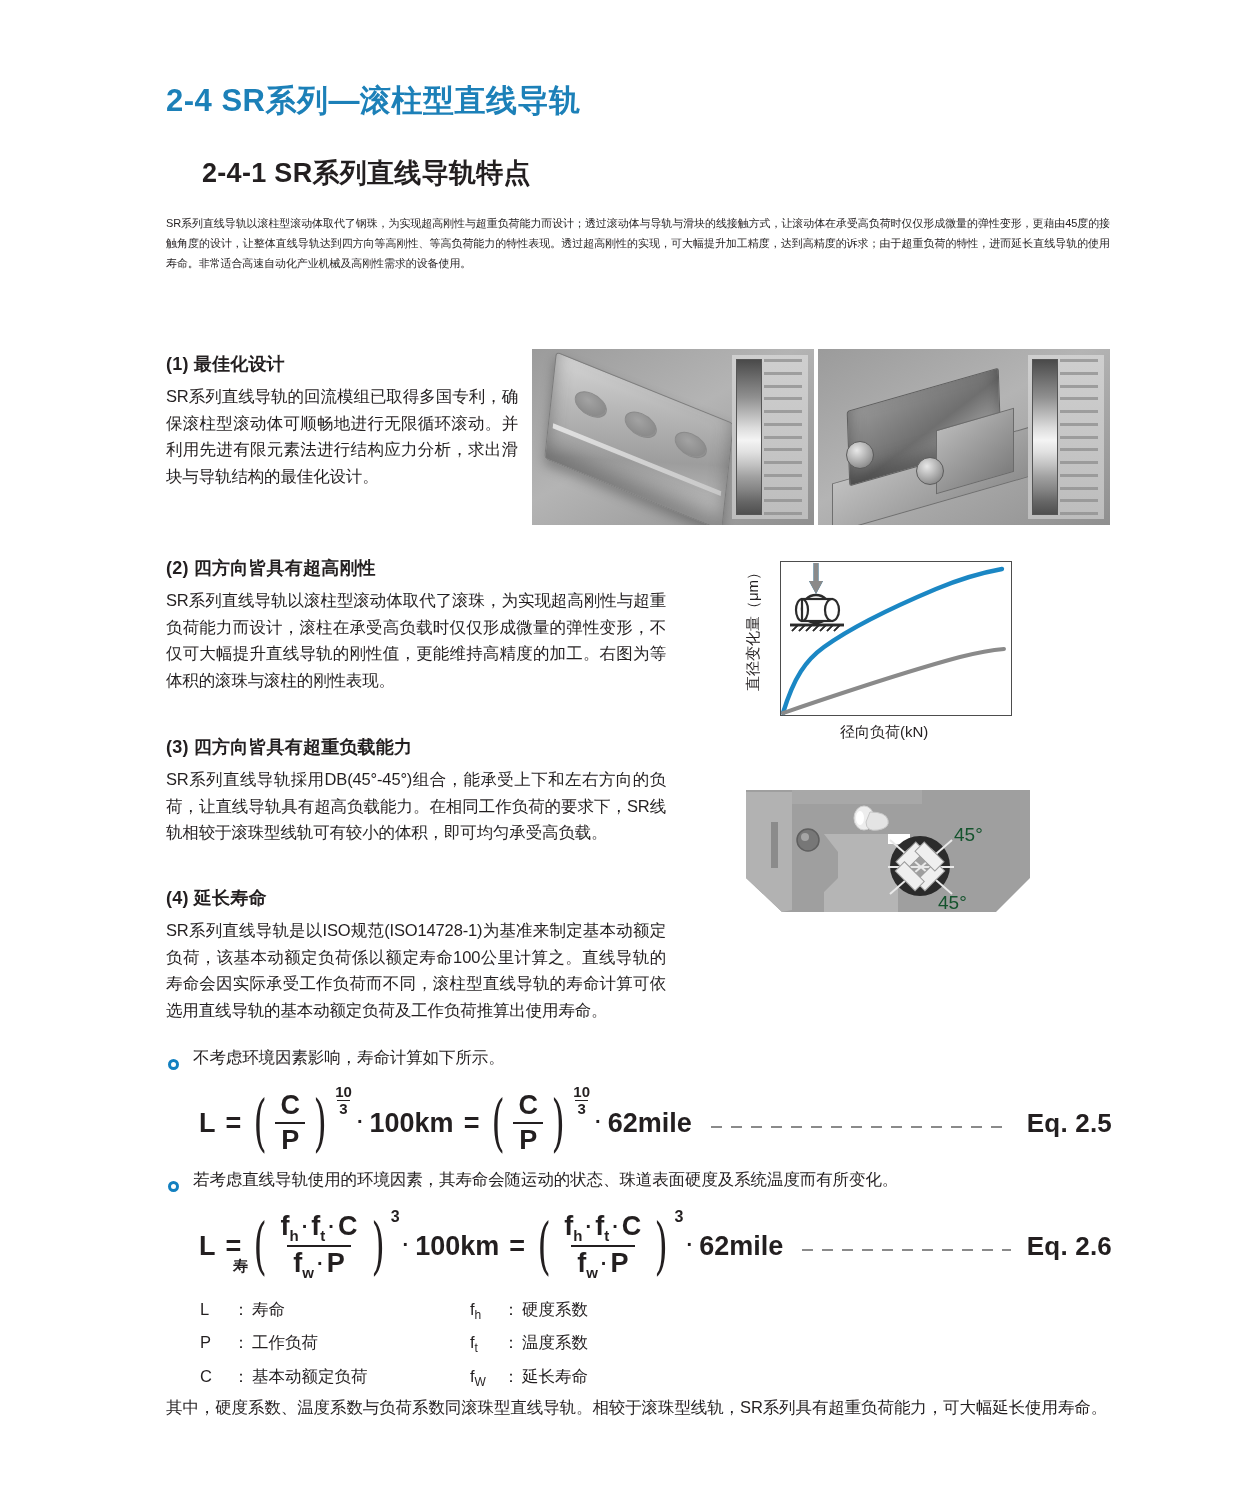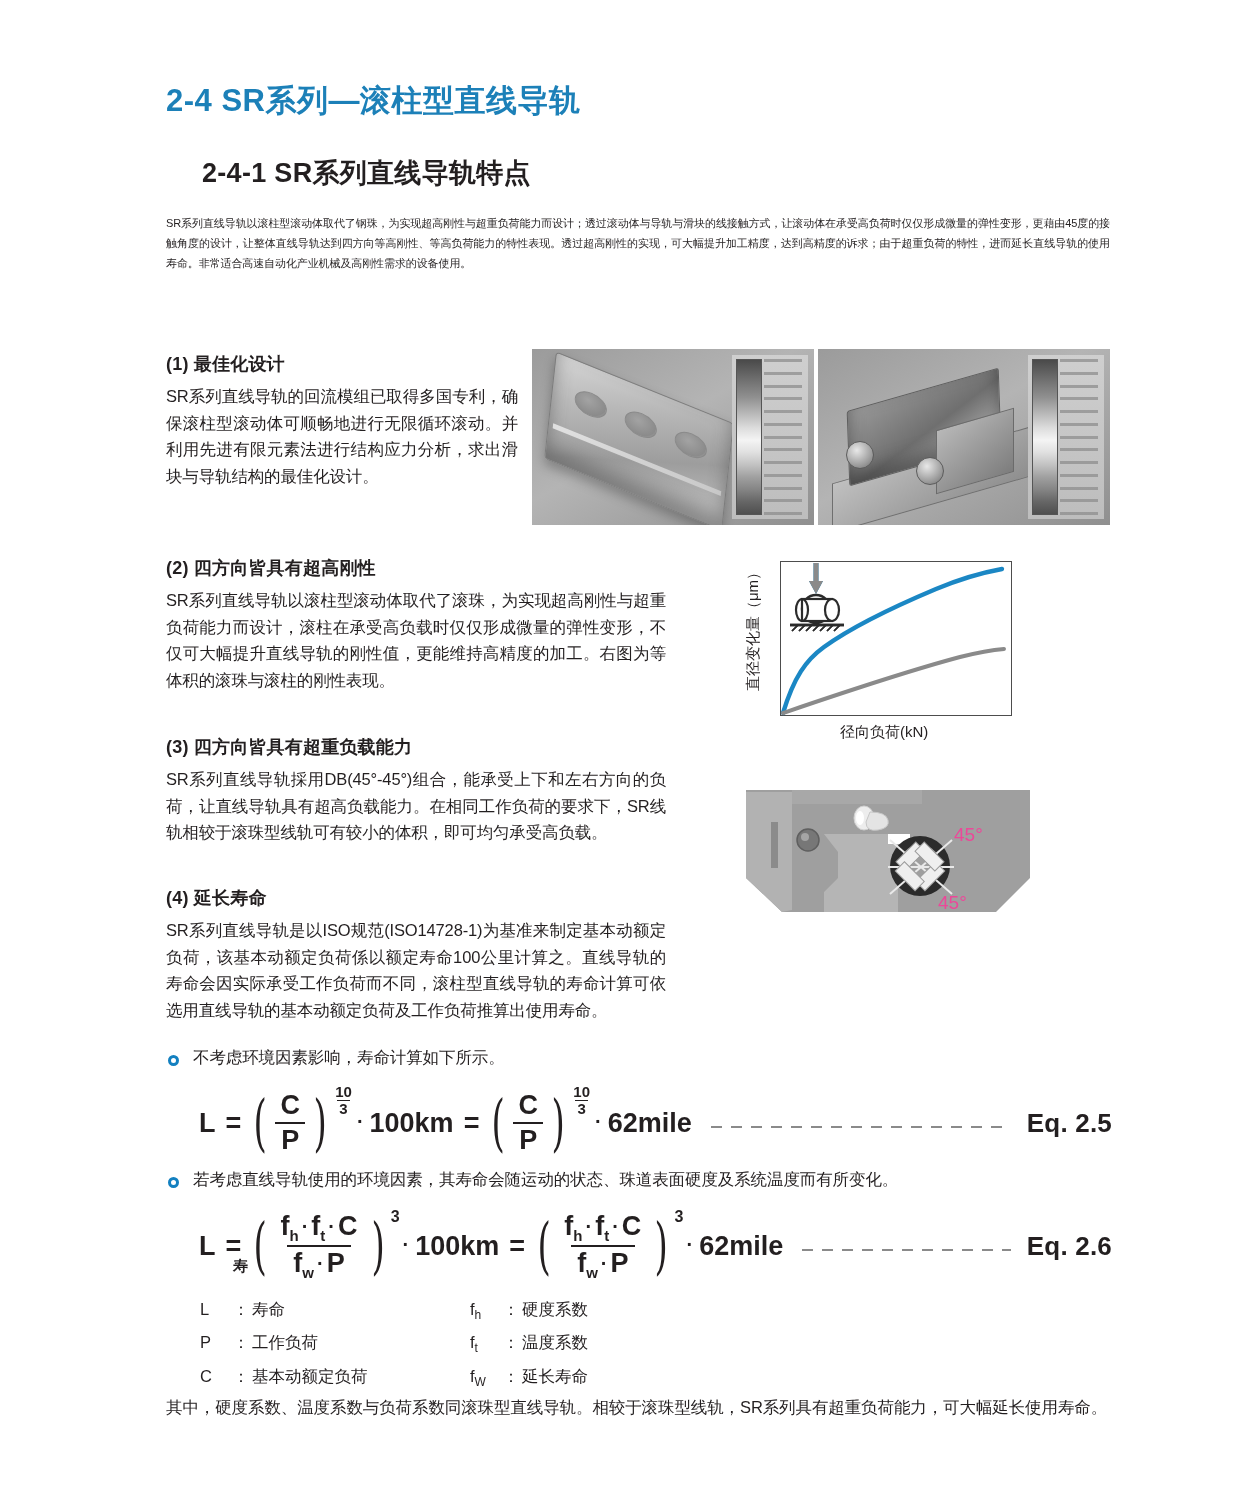--- a/index.html
+++ b/index.html
@@ -35,21 +35,21 @@
   .sec-body{
     font-size:16.5px;line-height:26.5px;letter-spacing:-0.15px;text-align:justify;
   }
   .sec{position:absolute;}
   #sec1{left:166px;top:344px;width:352px;}
   #sec2{left:166px;top:548px;width:500px;}
   #sec3{left:166px;top:727px;width:500px;}
   #sec4{left:166px;top:878px;width:500px;}
 
   
-  .bullet{position:absolute;display:flex;align-items:center;}
+  .bullet{position:absolute;display:flex;align-items:flex-end;}
   .bullet .ring{
     width:11px;height:11px;border:3px solid #1380c0;border-radius:50%;
     margin-top:7px;margin-right:14px;flex:0 0 auto;box-sizing:border-box;
   }
   .bullet .btext{font-size:16.5px;line-height:26px;letter-spacing:-0.1px;}
   #bullet1{left:168px;top:1036px;width:940px;}
   #bullet2{left:168px;top:1158px;width:940px;}
 
   
   .eqrow{position:absolute;display:flex;align-items:center;}
@@ -194,21 +194,21 @@
   }
   #chart svg{position:absolute;left:58px;top:8px;}
   .legend-ball,.legend-roller{position:absolute;}
   .legend-ball{left:300px;top:10px;}
   .legend-roller{left:300px;top:98px;}
 
   
   #cross{position:absolute;left:738px;top:768px;width:352px;height:152px;}
   #cross .sec-shape{position:absolute;left:0;top:6px;}
   #cross .deg{
-    position:absolute;font-size:19px;font-weight:normal;color:#ec4899;
+    position:absolute;font-size:19px;font-weight:normal;color:#14532d;
   }
   #cross .deg-top{left:216px;top:48px;}
   #cross .deg-bot{left:200px;top:116px;}
 </style>
 </head>
 <body>
 
 <div class="page">
 
   <div class="h-main">2-4  SR系列—滚柱型直线导轨</div>

